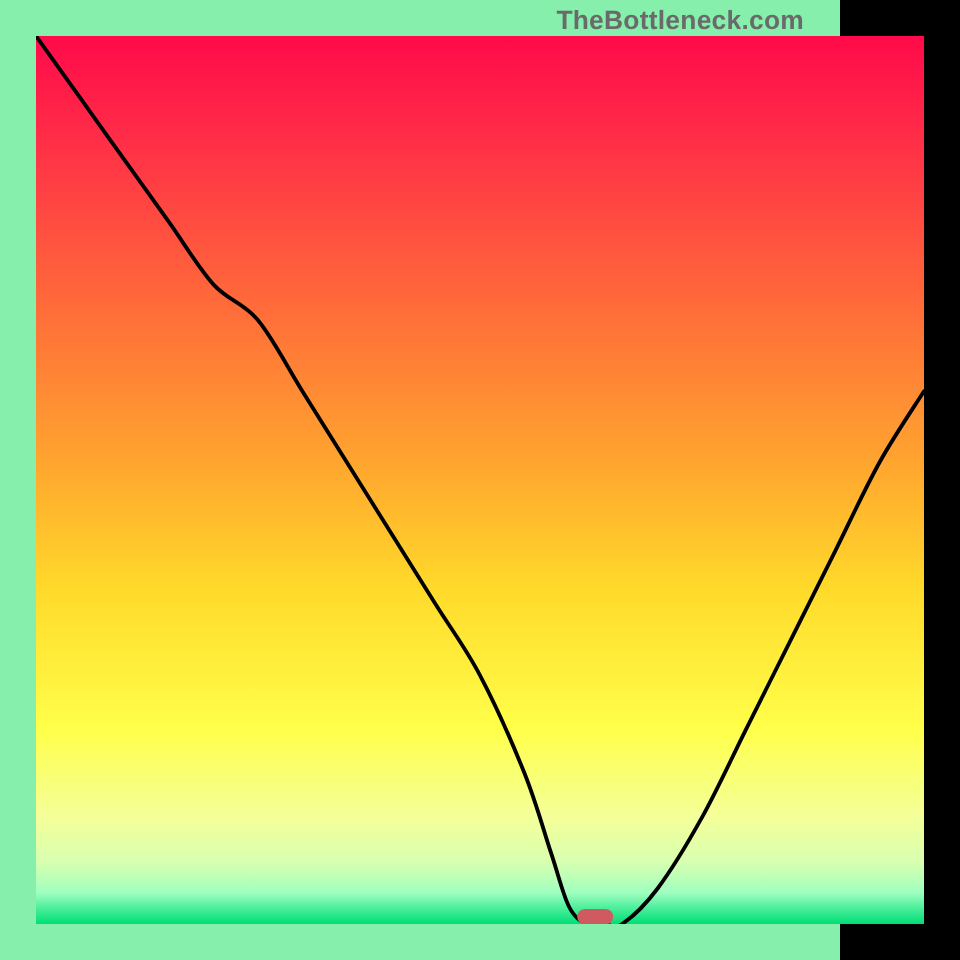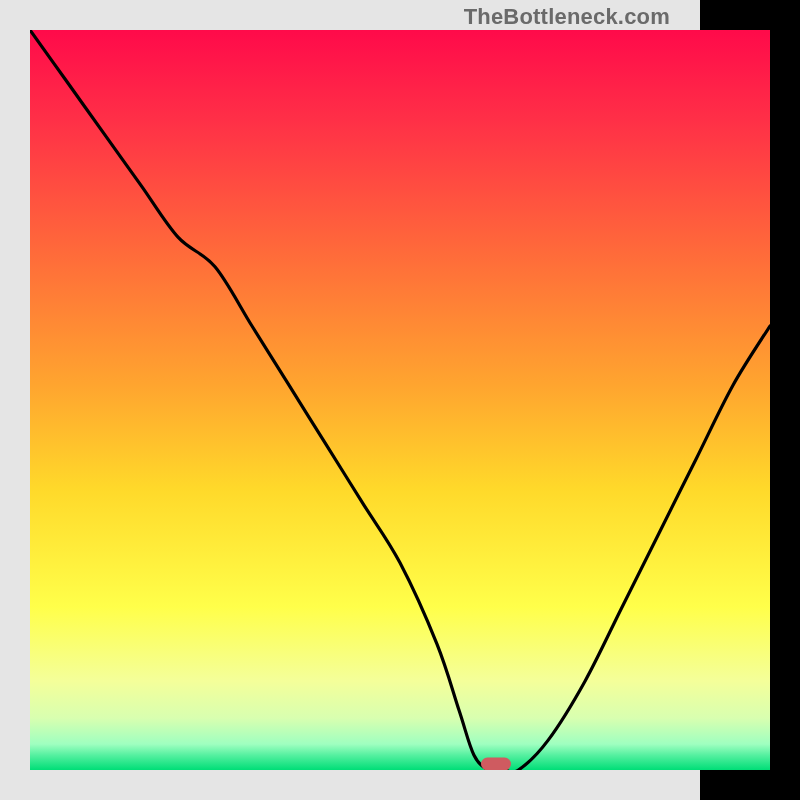--- a/index.html
+++ b/index.html
@@ -8,21 +8,21 @@
     width: 800px;
     height: 800px;
     background: #000;
     overflow: hidden;
     font-family: Arial, Helvetica, sans-serif;
   }
   .stage {
     position: relative;
     width: 700px;
     height: 800px;
-    background: #e5e5e5;
+    background: #86efac;
   }
   .plot {
     position: absolute;
     left: 30px;
     top: 30px;
     width: 740px;
     height: 740px;
     overflow: hidden;
   }
   .plot svg {

